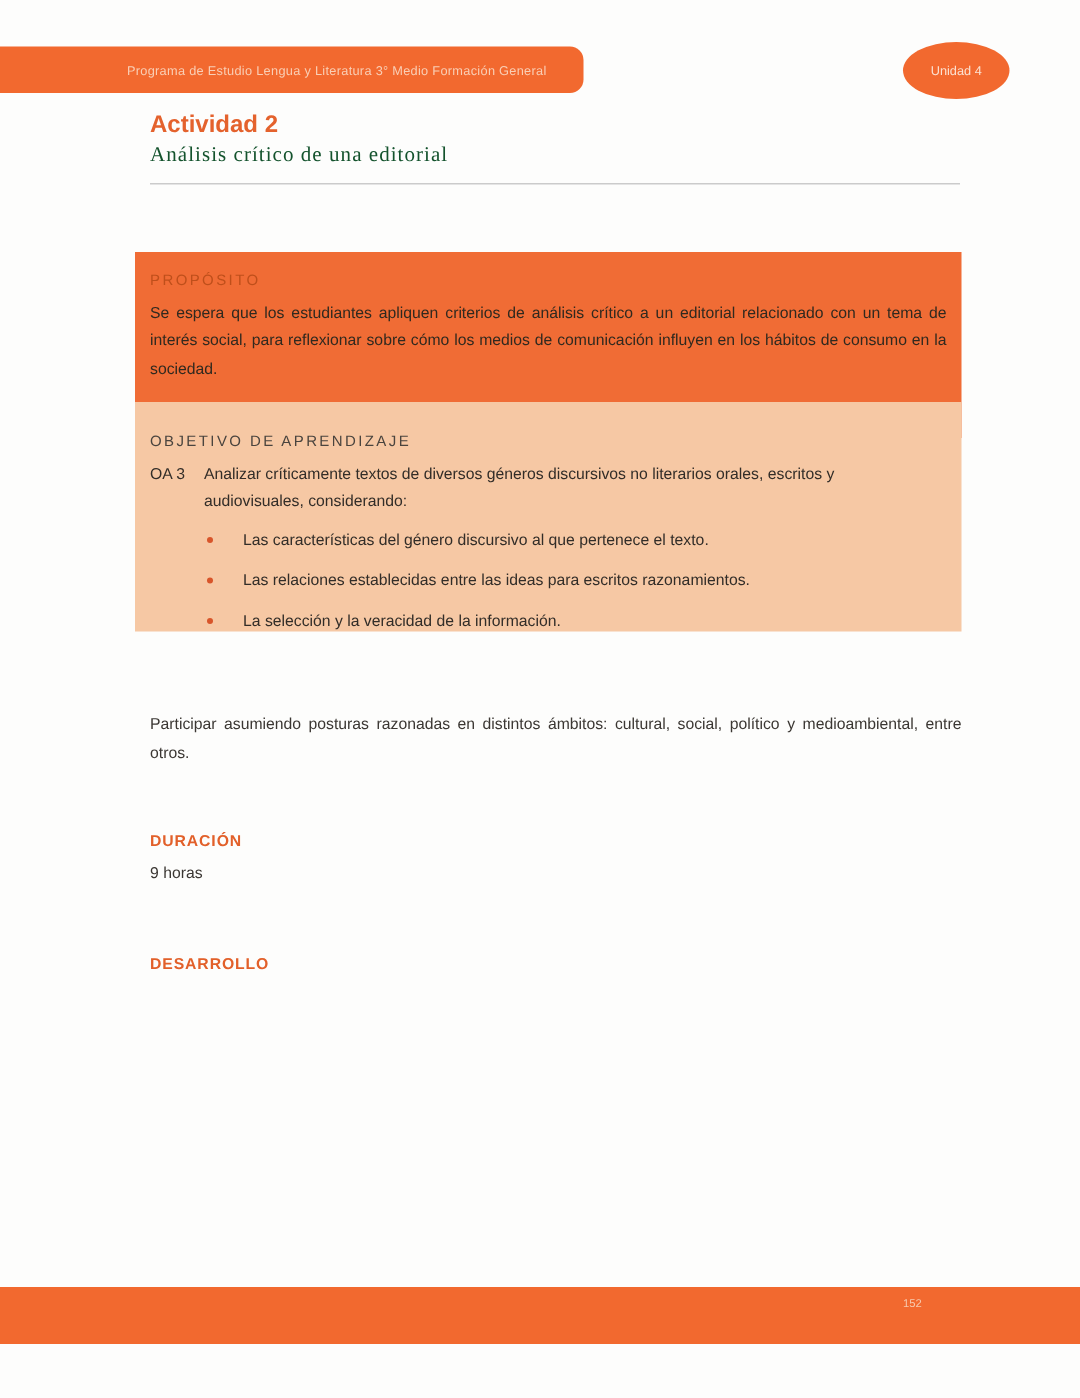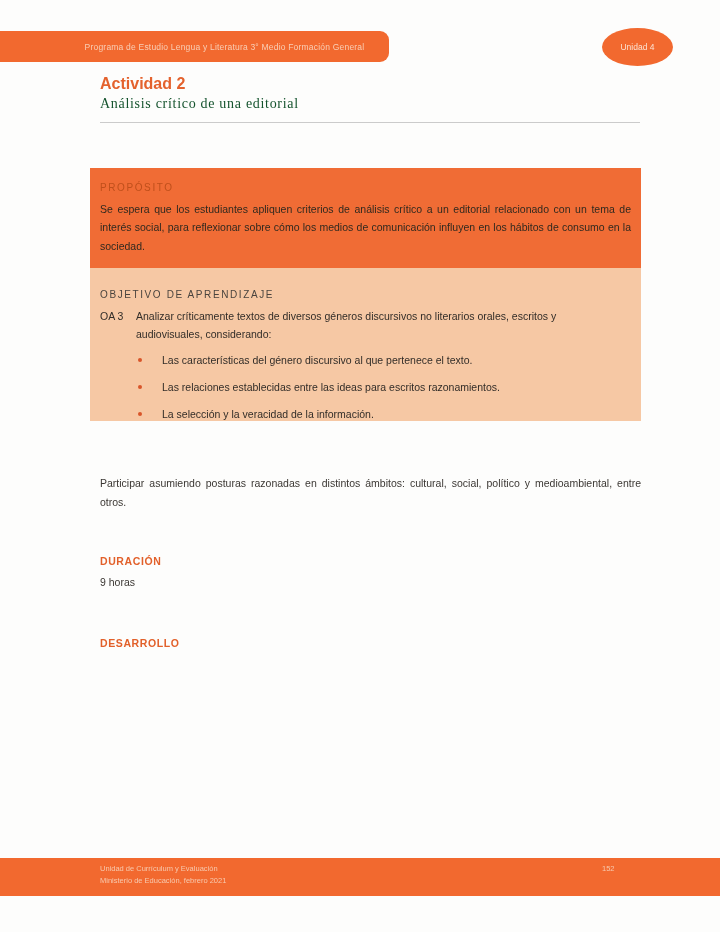--- a/index.html
+++ b/index.html
@@ -174,18 +174,14 @@
 <div class="section section-duracion">
   <div class="h-bold">DURACIÓN</div>
   <p>9 horas</p>
 </div>
 
 <div class="section section-desarrollo">
   <div class="h-bold">DESARROLLO</div>
 </div>
 
 <div class="footer-bar">
-  <div class="footer-left">
-    <div>Unidad de Currículum y Evaluación</div>
-    <div>Ministerio de Educación, febrero 2021</div>
-  </div>
   <div class="footer-page">152</div>
 </div>
 
 </body></html>

